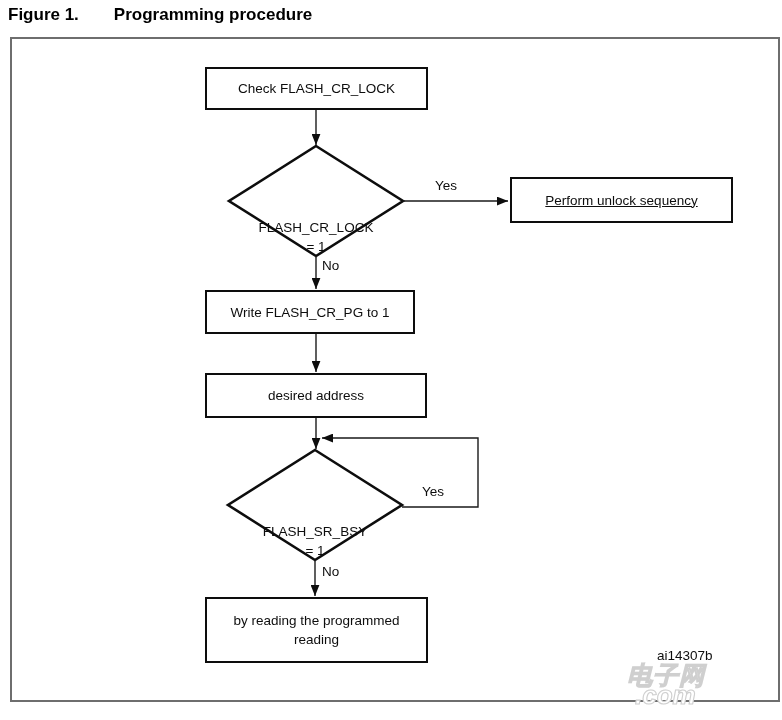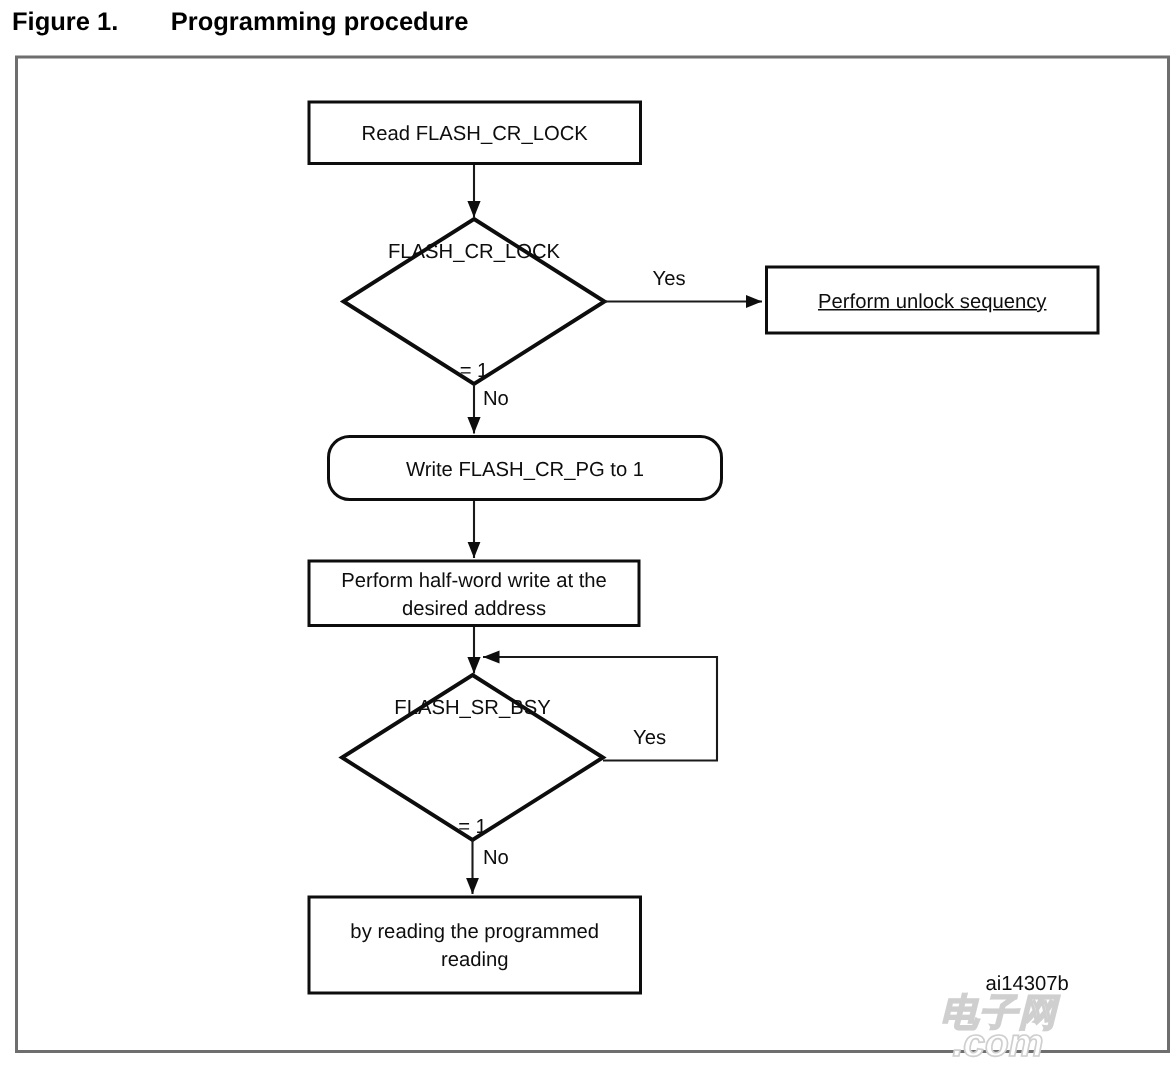--- a/index.html
+++ b/index.html
@@ -18,21 +18,21 @@
   }
   svg.flow { position:absolute; left:0; top:0; z-index:1; }
   .node {
     position:absolute; background:#ffffff; border:2.4px solid #0d0d0d;
     box-sizing:border-box; display:flex; align-items:center; justify-content:center;
     text-align:center; font-size:13.5px; line-height:19px; z-index:2; padding:1px 2px;
   }
   .node .multi { display:block; }
   .dtext {
     position:absolute; display:flex; flex-direction:column; align-items:center;
-    justify-content:space-between; text-align:center; font-size:13.5px; line-height:19px;
+    justify-content:flex-end; text-align:center; font-size:13.5px; line-height:19px;
     z-index:3; padding-top:12px; box-sizing:border-box; pointer-events:none;
   }
   .elabel { position:absolute; font-size:13.5px; z-index:3; white-space:nowrap; }
   .img-ref { position:absolute; left:657px; top:648px; font-size:13.5px; z-index:3; }
   .wm {
     position:absolute; left:624px; top:663px; z-index:4; display:flex;
     align-items:flex-start; color:#ffffff; font-weight:bold;
     -webkit-text-stroke:1.1px #cfcfcf; text-shadow:0 0 1px #e2e2e2;
     pointer-events:none; user-select:none;
   }
@@ -65,34 +65,33 @@
     <line x1="316" y1="110" x2="316" y2="145" stroke="#1a1a1a" stroke-width="1.4" marker-end="url(#ah)"></line>
     <line x1="403" y1="201" x2="508" y2="201" stroke="#1a1a1a" stroke-width="1.4" marker-end="url(#ah)"></line>
     <line x1="316" y1="256" x2="316" y2="289" stroke="#1a1a1a" stroke-width="1.4" marker-end="url(#ah)"></line>
     <line x1="316" y1="334" x2="316" y2="372" stroke="#1a1a1a" stroke-width="1.4" marker-end="url(#ah)"></line>
     <line x1="316" y1="418" x2="316" y2="449" stroke="#1a1a1a" stroke-width="1.4" marker-end="url(#ah)"></line>
     <polyline points="402,507 478,507 478,438 322,438" fill="none" stroke="#1a1a1a" stroke-width="1.4" marker-end="url(#ah)"></polyline>
     <line x1="315" y1="560" x2="315" y2="596" stroke="#1a1a1a" stroke-width="1.4" marker-end="url(#ah)"></line>
   </svg>
 
   <div class="node" style="left:205px; top:67px; width:223px; height:43px;">
-    <span>Read FLASH_CR_LOCK</span>
+    <span>Check FLASH_CR_LOCK</span>
   </div>
 
   <div class="node" style="left:510px; top:177px; width:223px; height:46px;text-decoration:underline;">
     <span>Perform unlock sequency</span>
   </div>
 
-  <div class="node" style="left:218px; top:290px; width:264px; height:44px;border-radius:15px;">
+  <div class="node" style="left:205px; top:290px; width:210px; height:44px;">
     <span>Write FLASH_CR_PG to 1</span>
   </div>
 
   <div class="node" style="left:205px; top:373px; width:222px; height:45px;">
     <span>
-      <span class="multi">Perform half-word write at the</span>
       <span class="multi">desired address</span>
     </span>
   </div>
 
   <div class="node" style="left:205px; top:597px; width:223px; height:66px;">
     <span>
       <span class="multi">by reading the programmed</span>
       <span class="multi">reading</span>
     </span>
   </div>

